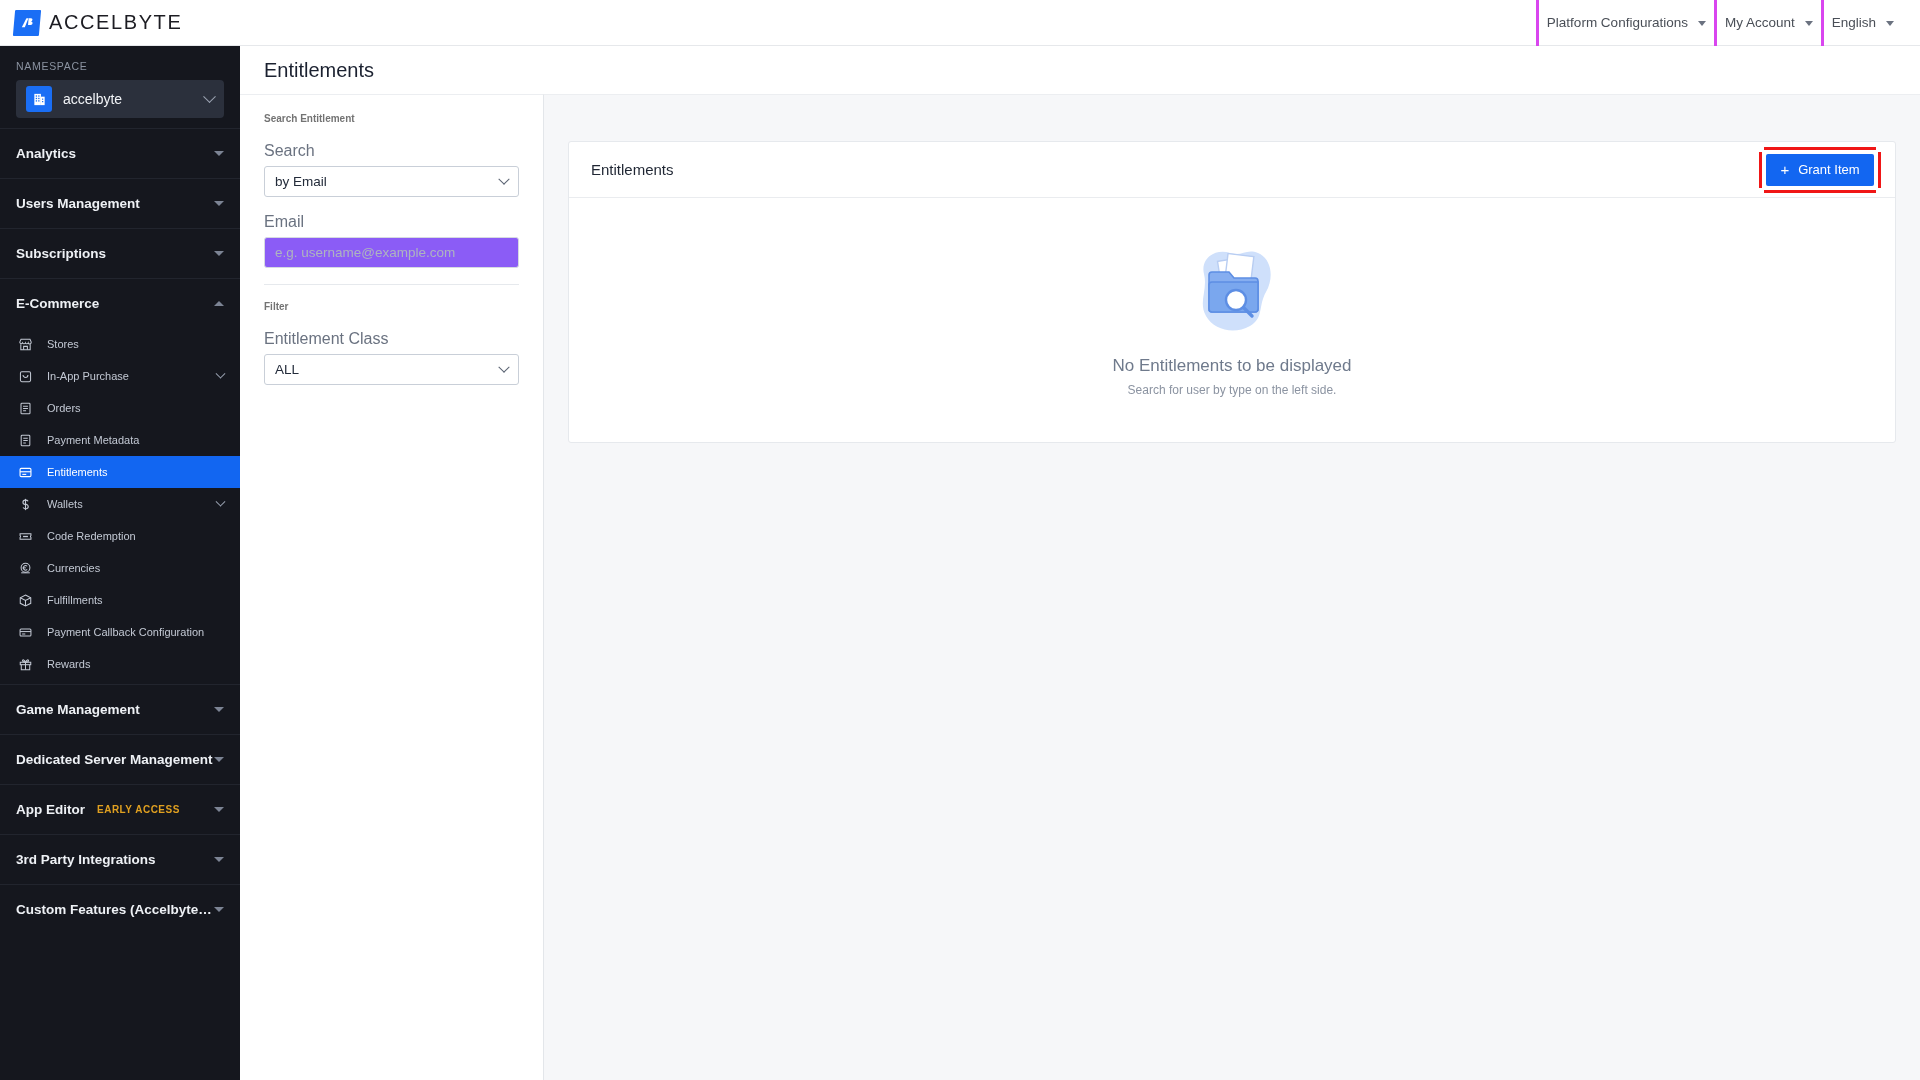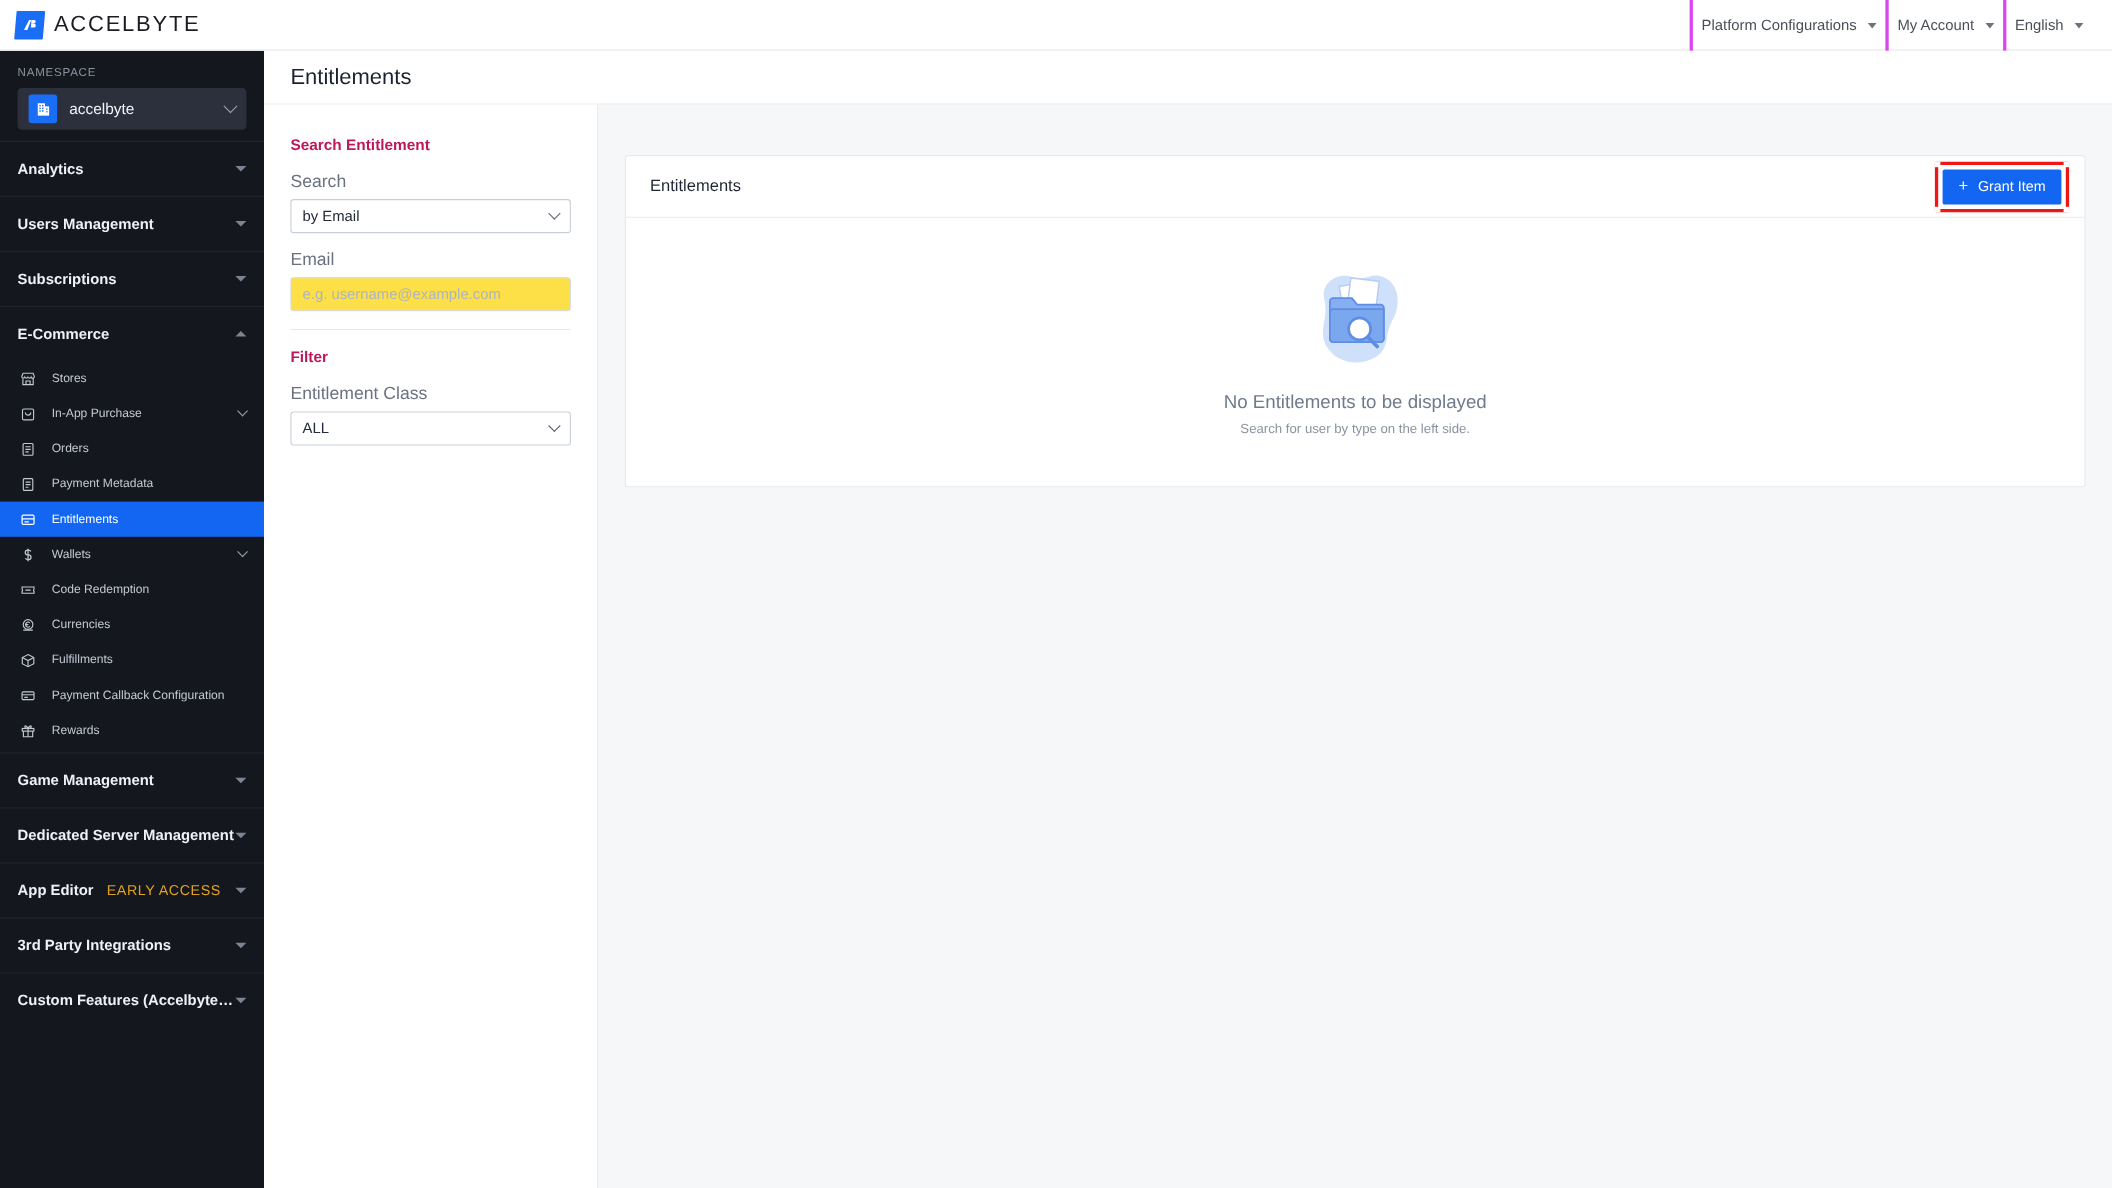--- a/index.html
+++ b/index.html
@@ -108,21 +108,21 @@
     display: flex; align-items: center;
     padding: 0 16px;
     cursor: pointer;
   }
   .group-title {
     font-size: 13.5px; font-weight: bold; color: #eef1f5;
     flex: 1 1 auto;
     white-space: nowrap; overflow: hidden; text-overflow: ellipsis;
   }
   .badge-ea {
-    font-size: 13px; font-weight: normal; letter-spacing: 0.5px;
+    font-size: 10px; font-weight: bold; letter-spacing: 0.5px;
     color: #e0a020; margin-left: 12px; margin-right: auto;
     white-space: nowrap;
   }
   .tri-down {
     width: 0; height: 0; flex: 0 0 auto;
     border-left: 5px solid transparent;
     border-right: 5px solid transparent;
     border-top: 5.5px solid #7c8494;
   }
   .tri-up {
@@ -175,23 +175,22 @@
   
   .filtercol {
     position: absolute; top: 48px; left: 0;
     width: 304px; height: 986px;
     background: #ffffff;
     border-right: 1px solid #e3e6ea;
     border-top: 1px solid #eceef1;
   }
   .filter-body { padding: 18px 24px 0 24px; }
   .sec-title {
-    font-size: 14px; font-weight: bold; color: #be185d;
+    font-size: 10px; font-weight: bold; color: #737373;
     margin-bottom: 18px;
-    margin-top: 10px;
   }
   .field { margin-bottom: 16px; }
   .field-label {
     font-size: 16px; color: #6a7280; margin-bottom: 6px;
   }
   .select-box {
     height: 31px; border: 1px solid #c9cfd8; border-radius: 3px;
     display: flex; align-items: center;
     padding: 0 10px; background: #ffffff;
     cursor: pointer;
@@ -199,21 +198,21 @@
   .select-val { flex: 1 1 auto; font-size: 13.5px; color: #232b3a; }
   .sel-chev {
     width: 8px; height: 8px; flex: 0 0 auto;
     border-right: 1.7px solid #5a6372;
     border-bottom: 1.7px solid #5a6372;
     transform: rotate(45deg) translate(-2px,-2px);
   }
   .text-input {
     height: 31px; width: 100%;
     border: 1px solid #d6dae1; border-radius: 3px;
-    background: #fde047;
+    background: #8b5cf6;
     padding: 0 10px; font-size: 13.5px;
     color: #232b3a;
     font-family: "Liberation Sans", sans-serif;
     outline: none;
   }
   .text-input::placeholder { color: #aeb4bf; }
   .divider {
     height: 1px; background: #e6e9ed;
     margin: 6px 0 16px 0;
   }

